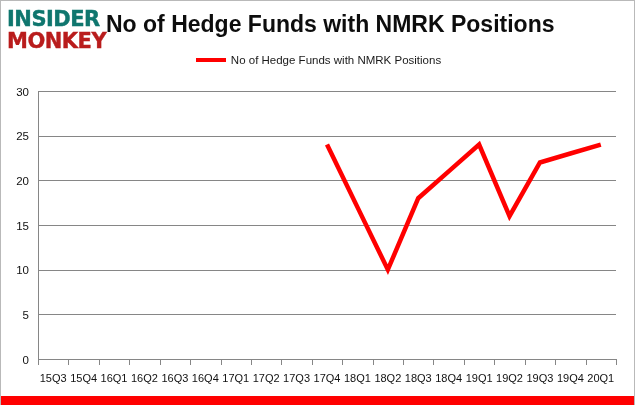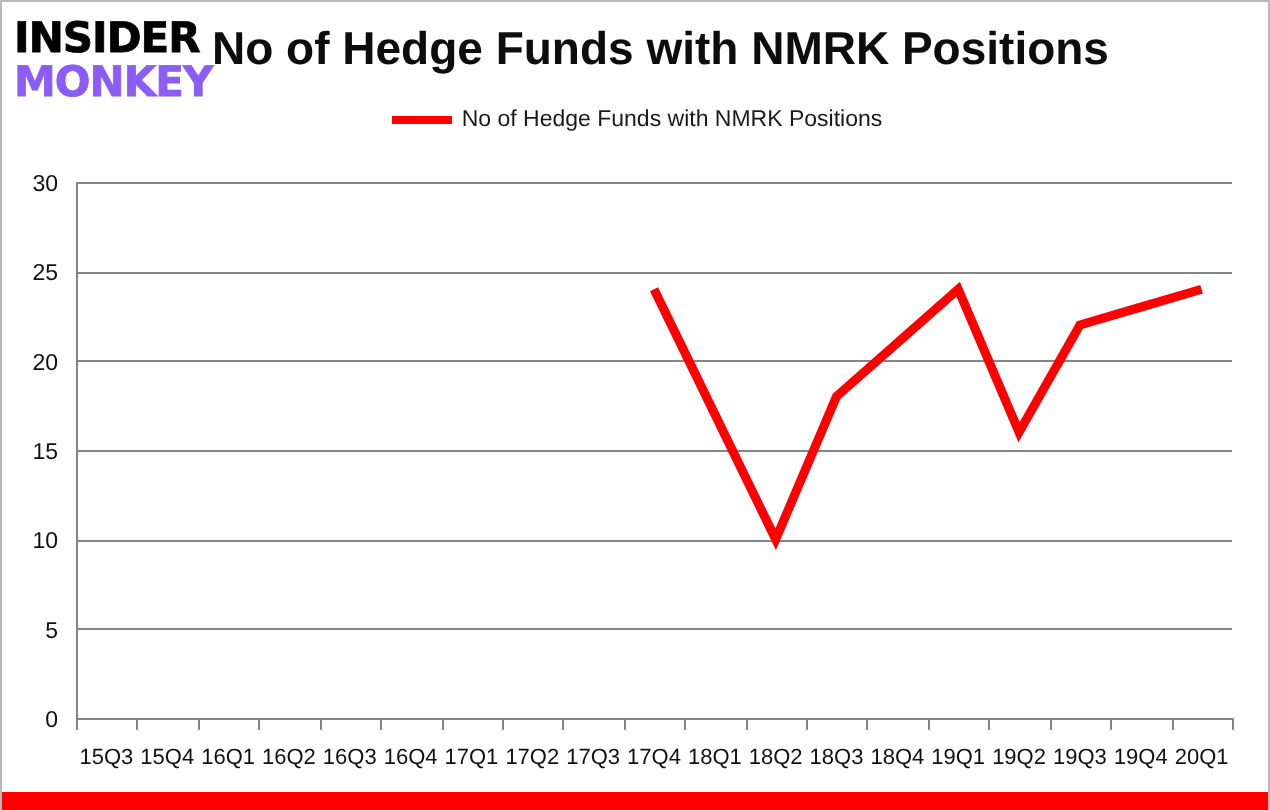--- a/index.html
+++ b/index.html
@@ -29,22 +29,22 @@
     user-select: none;
   }
   .logo-line1, .logo-line2 {
     font-family: "DejaVu Sans", sans-serif;
     font-weight: 900;
     font-size: 21px;
     letter-spacing: -0.5px;
     display: block;
     -webkit-text-stroke: 0.4px currentColor;
   }
-  .logo-line1 { color: #000000; margin-top: 2px; }
-  .logo-line2 { color: #8b5cf6; margin-top: 1px; }
+  .logo-line1 { color: #0f766e; margin-top: 2px; }
+  .logo-line2 { color: #b91c1c; margin-top: 1px; }
 
   #chart-title {
     position: absolute;
     left: 105px; top: 10px;
     font-size: 23px;
     font-weight: bold;
     color: #0d0d0d;
     white-space: nowrap;
     font-family: "Liberation Sans", sans-serif;
   }

